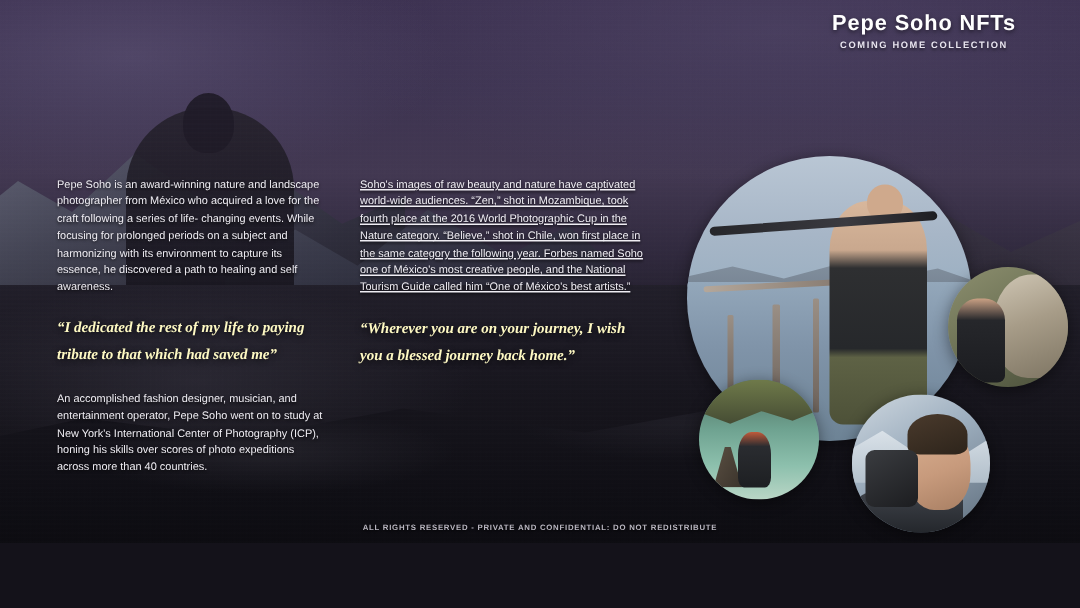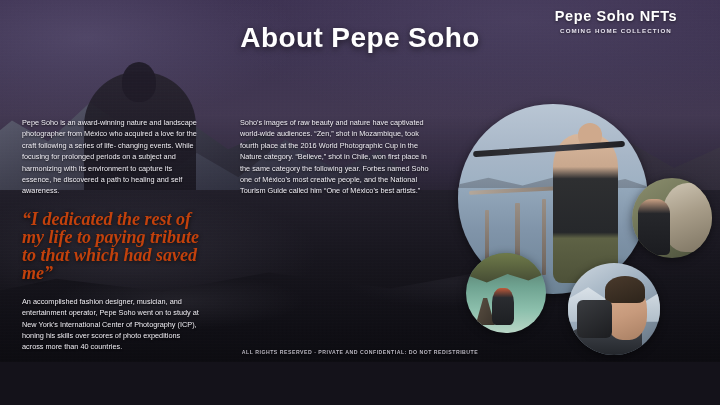--- a/index.html
+++ b/index.html
@@ -89,33 +89,33 @@
   }
   .hero-quote{
     position:absolute;left:0;right:0;top:60px;text-align:center;
     font-family:"Liberation Serif", serif;
     font-style:italic;font-weight:bold;font-size:17.5px;color:#ffffff;
     text-shadow:0 2px 5px rgba(0,0,0,.6);
   }
 
   
   .col{position:absolute;color:#f2f0f5;}
-  .col-left{left:22px;top:117px;width:178px;}
+  .col-left{left:38px;top:117px;width:178px;}
   .col-mid{left:240px;top:117px;width:190px;}
   .para{
     font-size:7.3px;line-height:11.4px;color:#efedf3;
     text-shadow:0 1px 2px rgba(0,0,0,.75);margin:0 0 13px 0;
   }
   .pullquote{
     font-family:"Liberation Serif", serif;
     font-style:italic;font-weight:bold;
-    font-size:18px;line-height:18px;color:#c2410c;
+    font-size:10px;line-height:18px;color:#fef9c3;
     text-shadow:0 1px 4px rgba(0,0,0,.7);margin:0 0 14px 0;
   }
-  .col-mid .para{margin-bottom:14px;}
+  .col-mid .para{margin-bottom:14px;text-decoration:underline;}
 
   
   .collage{position:absolute;left:440px;top:95px;width:280px;height:255px;}
   .circ{position:absolute;border-radius:50%;overflow:hidden;box-shadow:0 2px 10px rgba(0,0,0,.45);}
   .circ-main{left:18px;top:9px;width:190px;height:190px;}
   .m-sky{position:absolute;left:0;top:0;width:100%;height:46%;
     background:linear-gradient(180deg,#b9c6d4 0%,#a7b6c7 60%,#9cb0c2 100%);}
   .m-water{position:absolute;left:0;top:44%;width:100%;height:56%;
     background:linear-gradient(180deg,#93a7ba 0%,#8094a9 40%,#6d8395 100%);}
   .m-hill{position:absolute;left:0;top:34%;width:100%;height:16%;
@@ -191,30 +191,30 @@
     <div class="rock"></div>
     <div class="grain"></div>
     <div class="veil"></div>
   </div>
 
   <div class="brand">
     <div class="brand-title">Pepe Soho NFTs</div>
     <div class="brand-sub">COMING HOME COLLECTION</div>
   </div>
 
-  <div class="page-title">About Pepe Soho</div>
 
   <div class="col col-left">
     <p class="para">Pepe Soho is an award-winning nature and landscape photographer from México who acquired a love for the craft following a series of life- changing events. While focusing for prolonged periods on a subject and harmonizing with its environment to capture its essence, he discovered a path to healing and self awareness.</p>
     <p class="pullquote">“I dedicated the rest of my life to paying tribute to that which had saved me”</p>
     <p class="para">An accomplished fashion designer, musician, and entertainment operator, Pepe Soho went on to study at New York's International Center of Photography (ICP), honing his skills over scores of photo expeditions across more than 40 countries.</p>
   </div>
 
   <div class="col col-mid">
     <p class="para">Soho's images of raw beauty and nature have captivated world-wide audiences. “Zen,” shot in Mozambique, took fourth place at the 2016 World Photographic Cup in the Nature category. “Believe,” shot in Chile, won first place in the same category the following year. Forbes named Soho one of México's most creative people, and the National Tourism Guide called him “One of México's best artists.”</p>
+    <p class="pullquote">“Wherever you are on your journey, I wish you a blessed journey back home.”</p>
   </div>
 
   <div class="collage">
 
     <div class="circ circ-main">
       <div class="m-sky"></div>
       <div class="m-hill"></div>
       <div class="m-water"></div>
       <div class="post" style="left:14%;top:56%;width:4px;height:30%;"></div>
       <div class="post" style="left:30%;top:52%;width:5px;height:36%;"></div>

